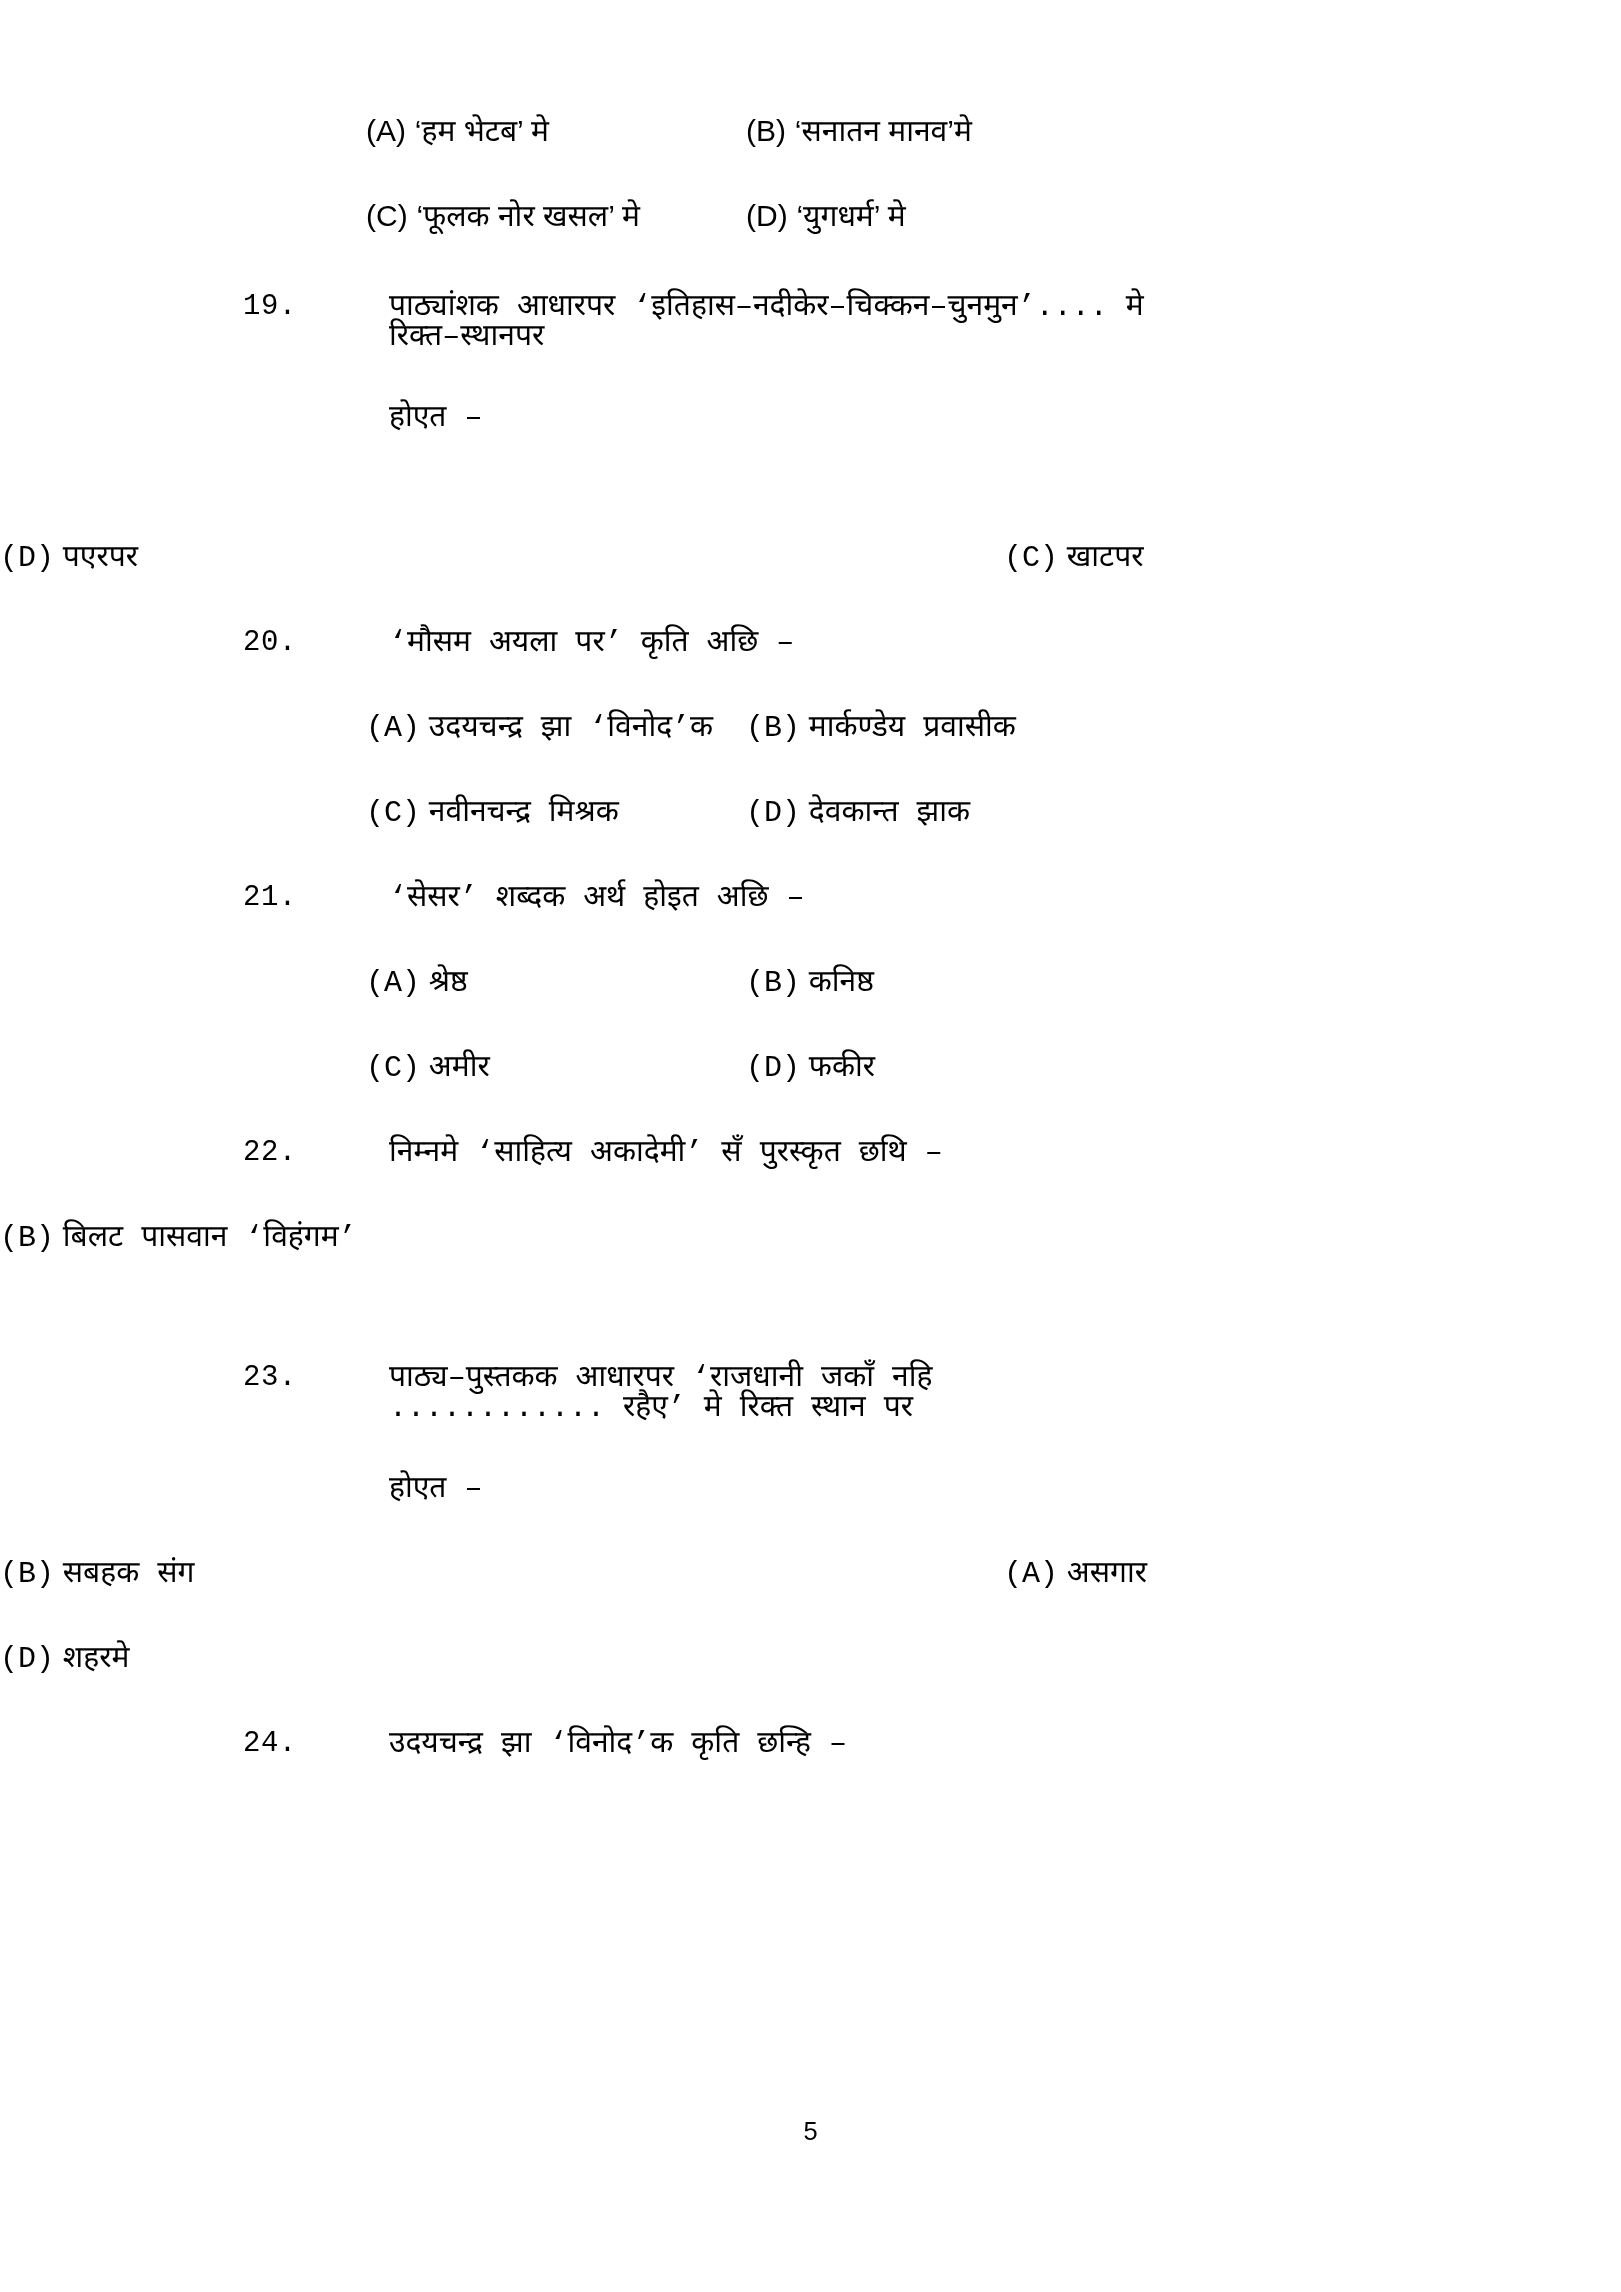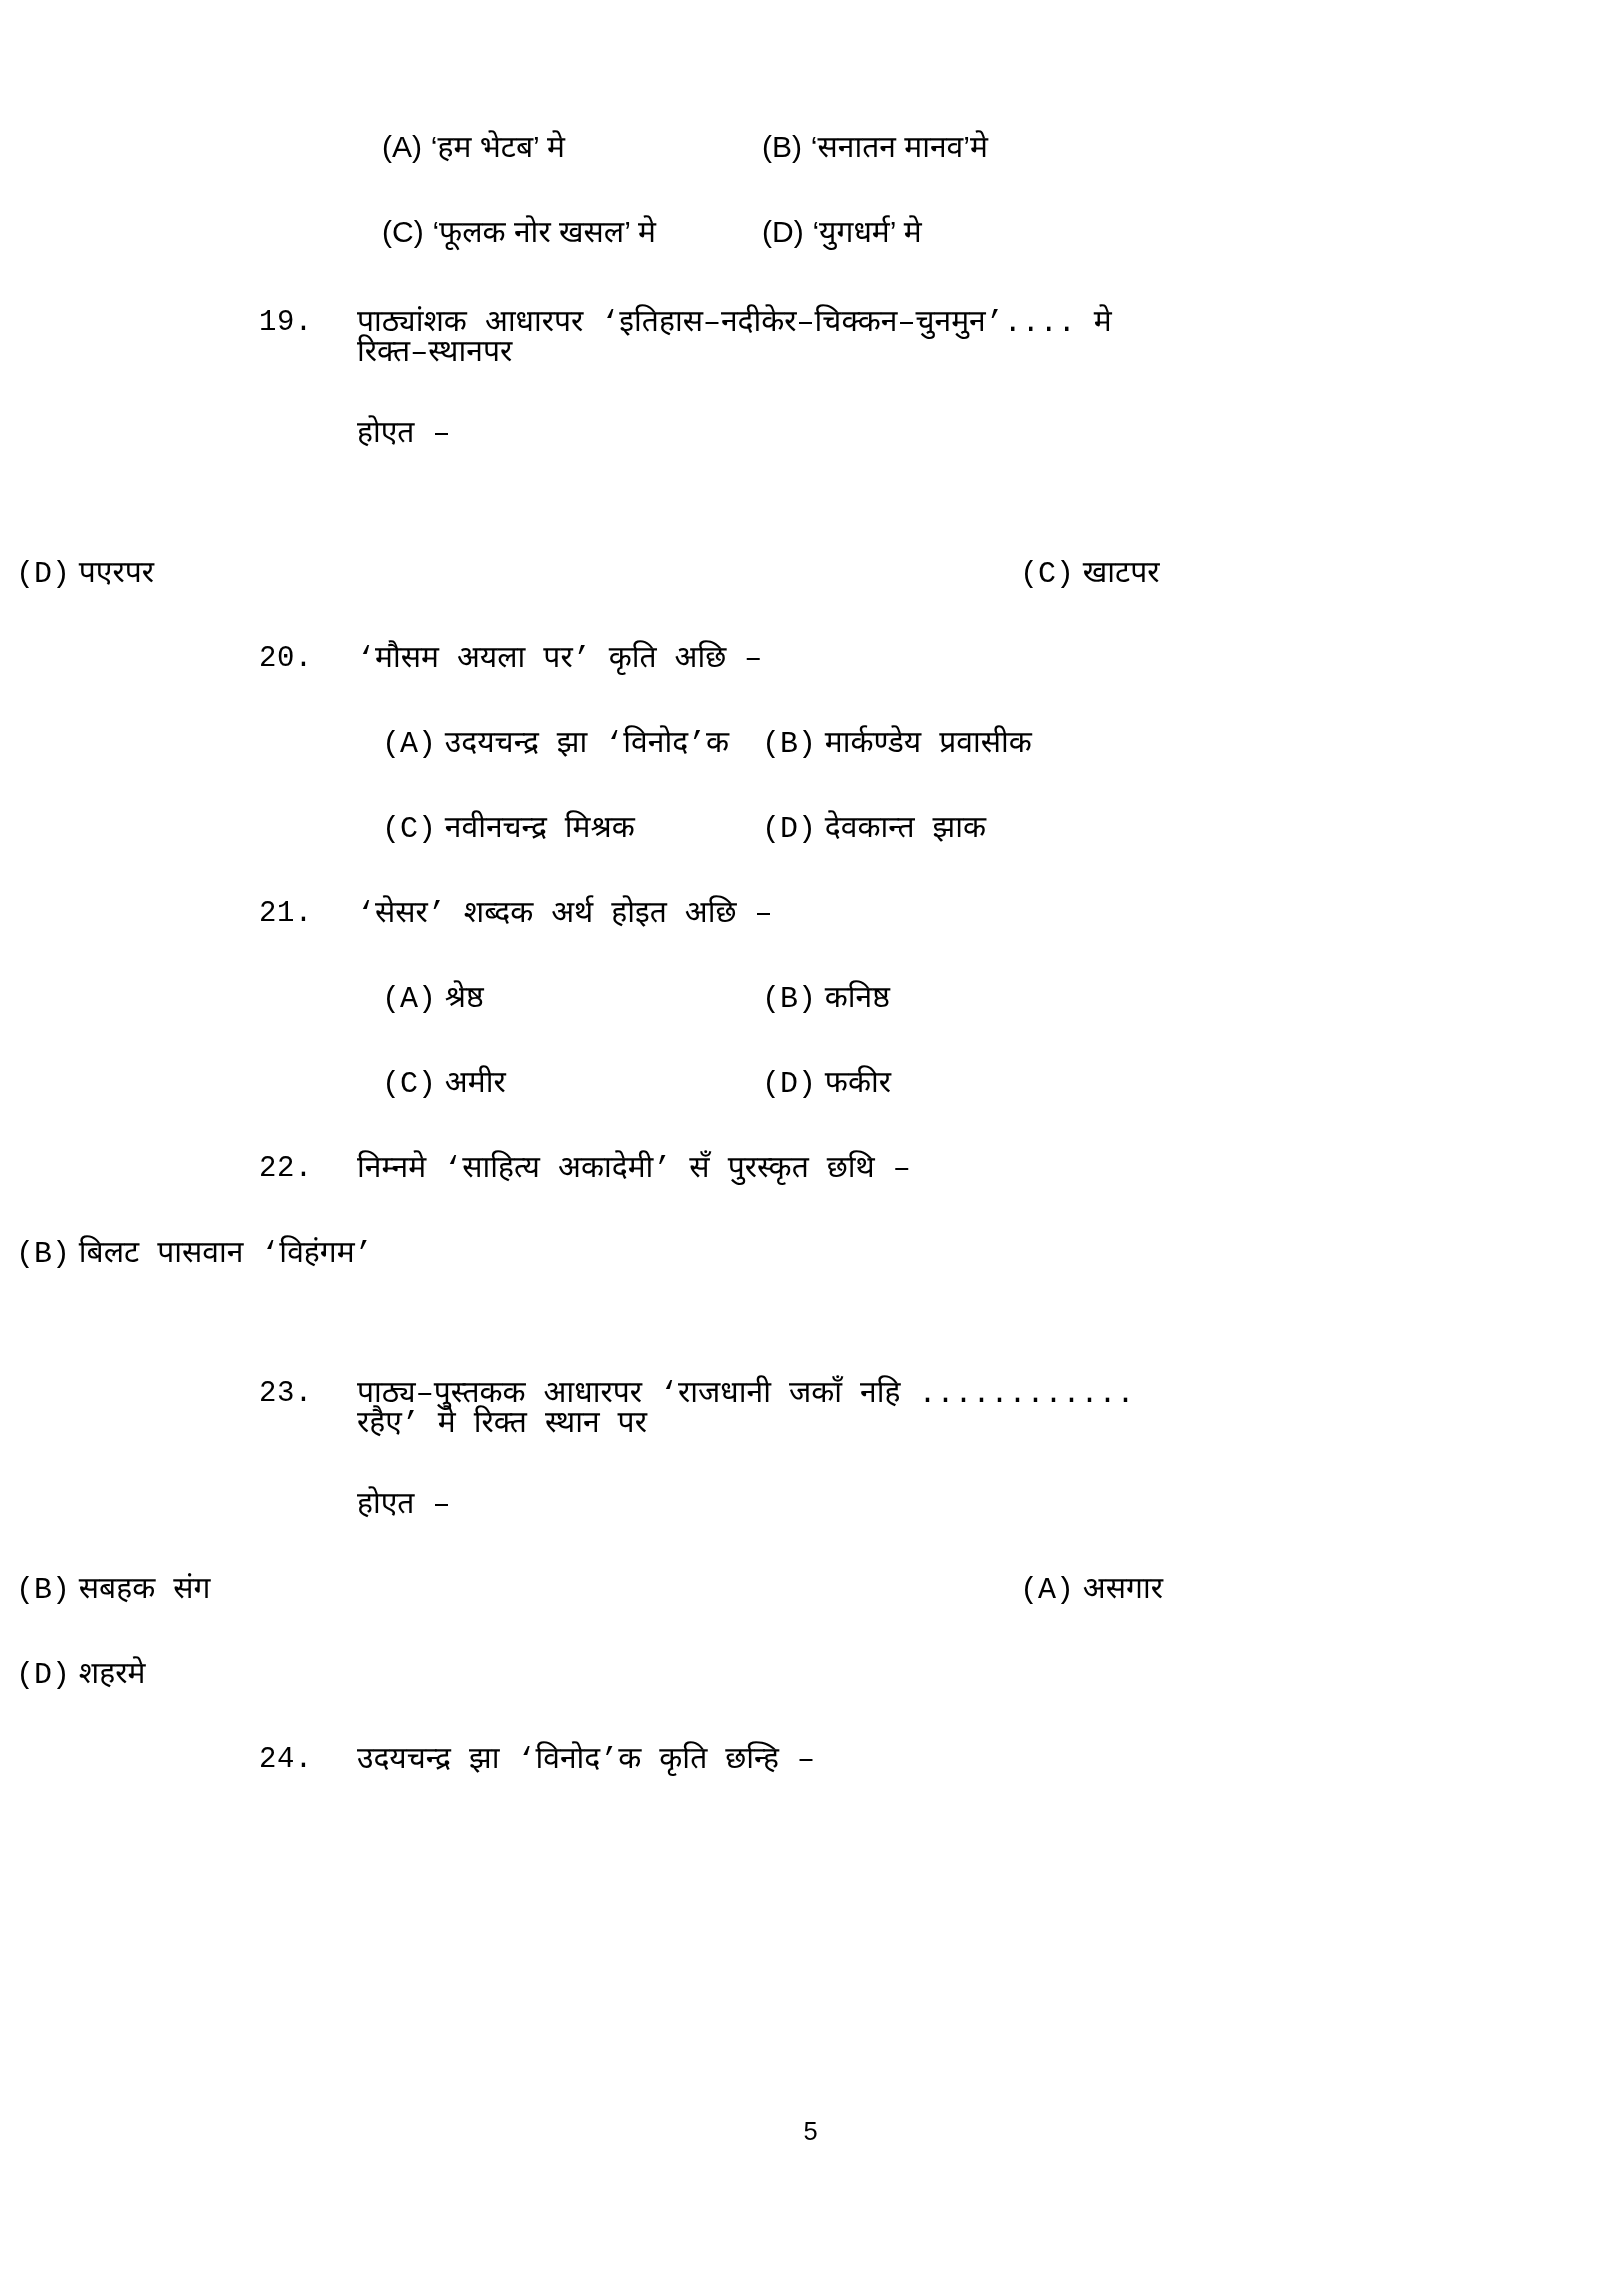--- a/index.html
+++ b/index.html
@@ -18,21 +18,21 @@
     margin: 0 auto;
     background: #ffffff;
     overflow: hidden;
     box-sizing: border-box;
   }
   .content {
     position: absolute;
     left: 0;
     top: 0;
     width: 1384px;
-    padding: 16px;
+    padding: 0;
   }
 
   
   .qblock {
     position: relative;
     width: 100%;
     font-family: Liberation Mono, monospace;
   }
   .qrow {
     display: flex;
@@ -54,20 +54,21 @@
     width: 86px;
   }
   .qtext {
     flex: 1 1 auto;
     font-size: 30px;
     line-height: 1.0;
     padding-right: 225px;
   }
   .qtext-line {
     display: block;
+    margin-left: 48px;
   }
   .qtext-line + .qtext-line {
     margin-top: 51px;
   }
 
   
   .options {
     margin-top: 0;
   }
   .optrow {

